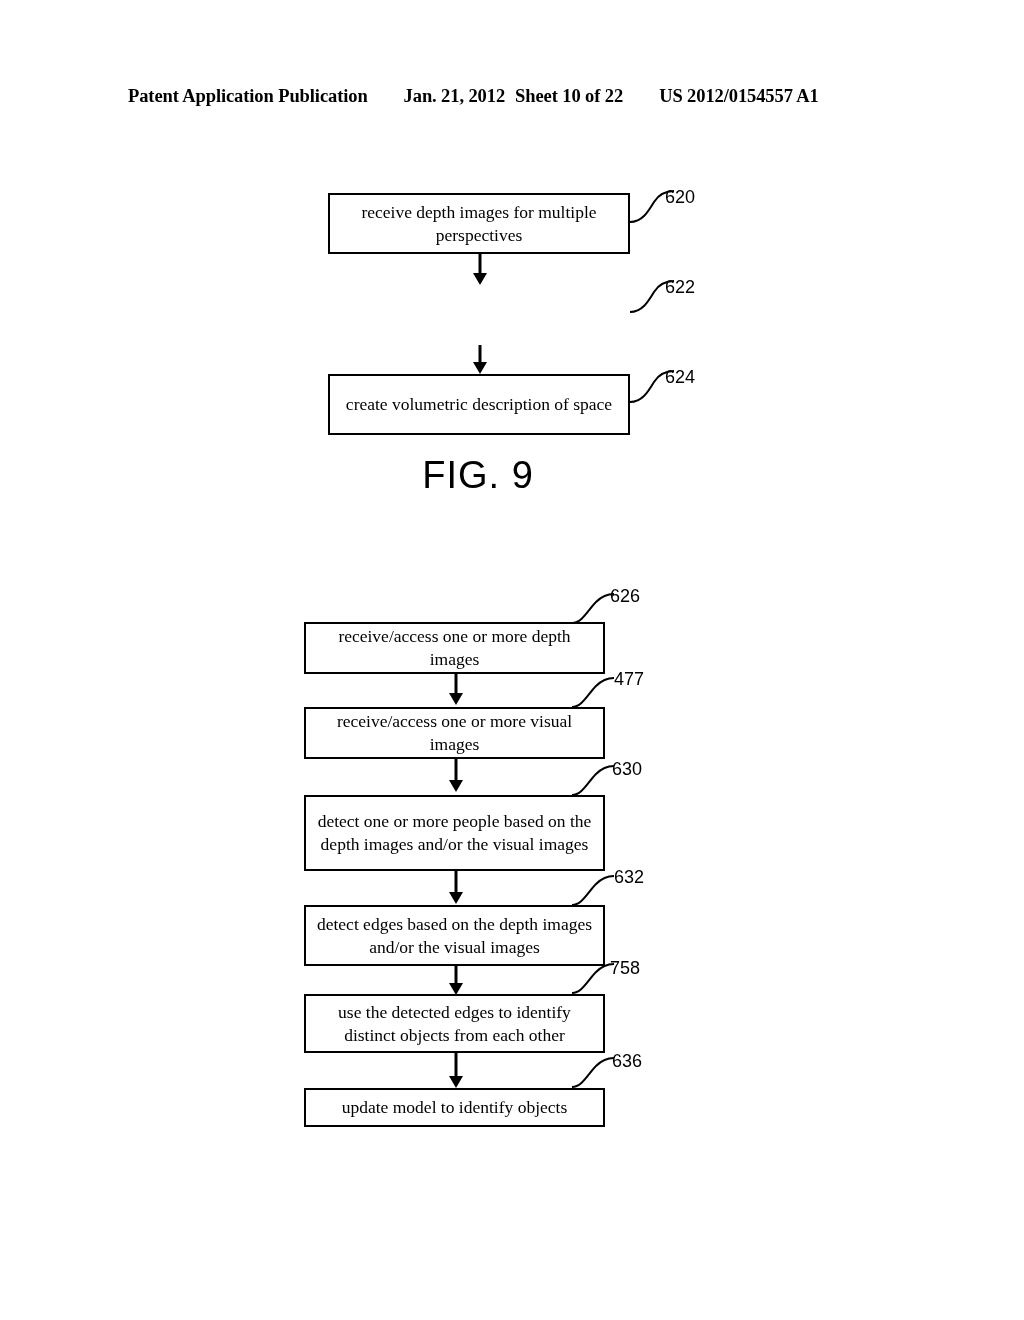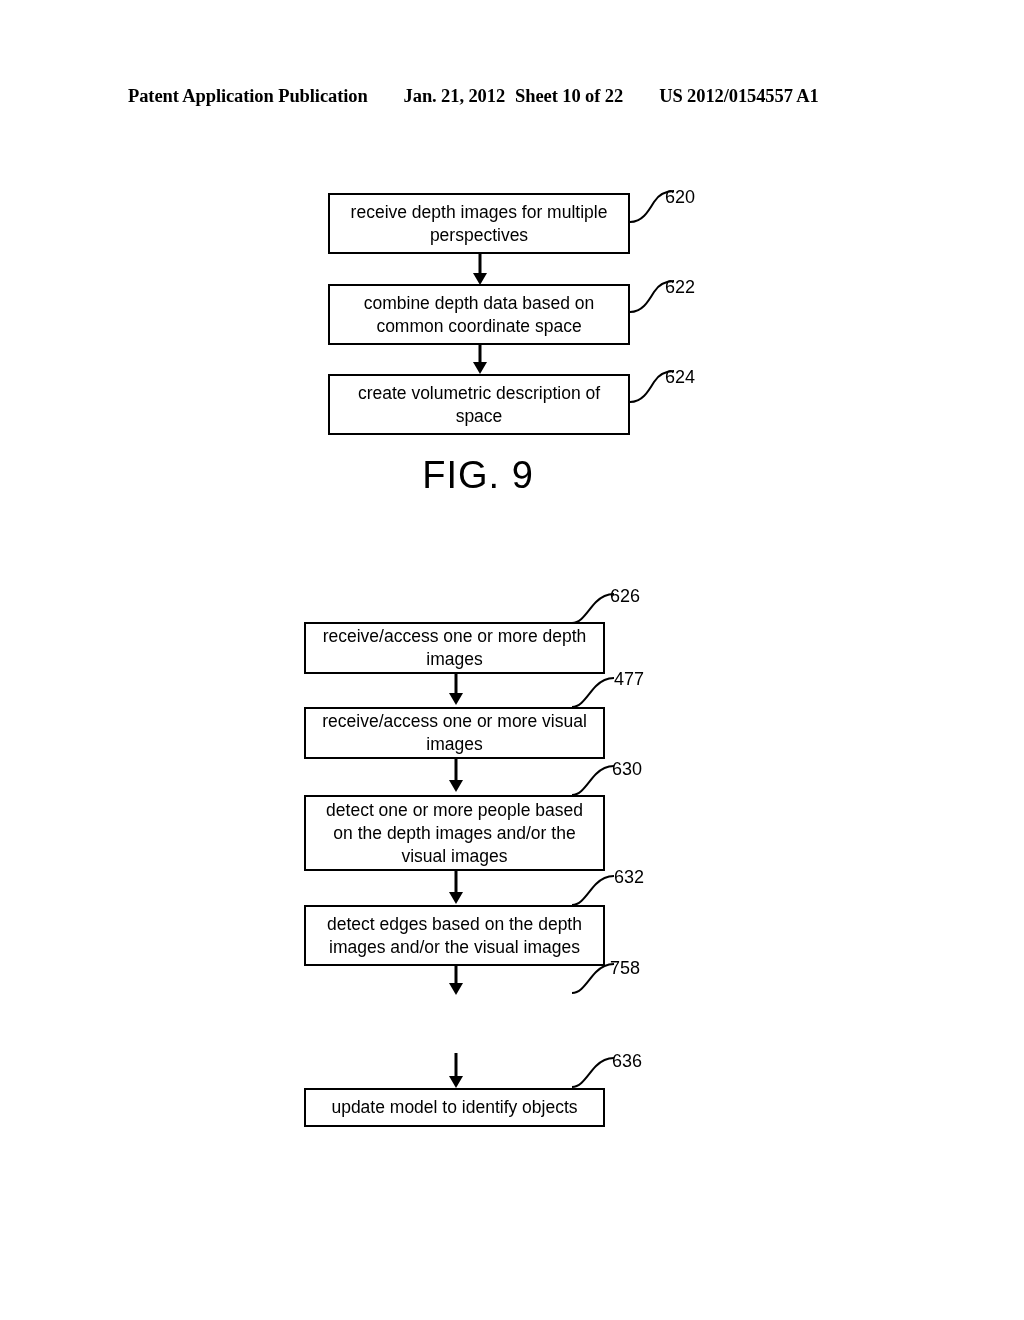--- a/index.html
+++ b/index.html
@@ -48,21 +48,21 @@
 
   .flow-box {
     position: absolute;
     box-sizing: border-box;
     border: 2px solid #000000;
     background: #ffffff;
     display: flex;
     align-items: center;
     justify-content: center;
     text-align: center;
-    font-family: Liberation Sans, sans-serif;
+    font-family: Liberation Serif, serif;
     font-size: 17.5px;
     line-height: 23px;
     padding: 2px 8px;
     color: #000;
   }
   .flow-box span { display: block; width: 100%; }
 
   .ref-num {
     position: absolute;
     font-family: "Liberation Sans", sans-serif;
@@ -107,23 +107,20 @@
   <svg class="leader-svg" style="left:628px; top:186px;" width="48" height="40" viewBox="0 0 48 40">
     <path d="M2,36 C14,36 20,26 26,16 C31,8 38,5 46,5" fill="none" stroke="#000" stroke-width="2"></path>
   </svg>
   <div class="ref-num" style="left:665px; top:188px;">620</div>
 
   <svg class="arrow-svg" style="left:470px; top:254px;" width="20" height="32" viewBox="0 0 20 32">
     <line x1="10" y1="0" x2="10" y2="22" stroke="#000" stroke-width="3"></line>
     <polygon points="10,31 3,19 17,19" fill="#000"></polygon>
   </svg>
 
-  <div class="flow-box" style="left:328px; top:284px; width:302px; height:61px;">
-    <span>combine depth data based on common coordinate space</span>
-  </div>
   <svg class="leader-svg" style="left:628px; top:276px;" width="48" height="40" viewBox="0 0 48 40">
     <path d="M2,36 C14,36 20,26 26,16 C31,8 38,5 46,5" fill="none" stroke="#000" stroke-width="2"></path>
   </svg>
   <div class="ref-num" style="left:665px; top:278px;">622</div>
 
   <svg class="arrow-svg" style="left:470px; top:345px;" width="20" height="30" viewBox="0 0 20 30">
     <line x1="10" y1="0" x2="10" y2="20" stroke="#000" stroke-width="3"></line>
     <polygon points="10,29 3,17 17,17" fill="#000"></polygon>
   </svg>
 
@@ -189,20 +186,23 @@
 
   <svg class="arrow-svg" style="left:446px; top:966px;" width="20" height="30" viewBox="0 0 20 30">
     <line x1="10" y1="0" x2="10" y2="20" stroke="#000" stroke-width="3"></line>
     <polygon points="10,29 3,17 17,17" fill="#000"></polygon>
   </svg>
 
   <svg class="leader-svg" style="left:558px; top:958px;" width="58" height="40" viewBox="0 0 58 40">
     <path d="M14,35 C24,35 30,22 38,14 C44,8 50,6 56,6" fill="none" stroke="#000" stroke-width="2"></path>
   </svg>
   <div class="ref-num" style="left:610px; top:959px;">758</div>
+  <div class="flow-box" style="left:304px; top:994px; width:301px; height:59px;">
+    <span>use the detected edges to identify distinct objects from each other</span>
+  </div>
 
   <svg class="arrow-svg" style="left:446px; top:1053px;" width="20" height="36" viewBox="0 0 20 36">
     <line x1="10" y1="0" x2="10" y2="26" stroke="#000" stroke-width="3"></line>
     <polygon points="10,35 3,23 17,23" fill="#000"></polygon>
   </svg>
 
   <svg class="leader-svg" style="left:558px; top:1052px;" width="58" height="40" viewBox="0 0 58 40">
     <path d="M14,35 C24,35 30,22 38,14 C44,8 50,6 56,6" fill="none" stroke="#000" stroke-width="2"></path>
   </svg>
   <div class="ref-num" style="left:612px; top:1052px;">636</div>

